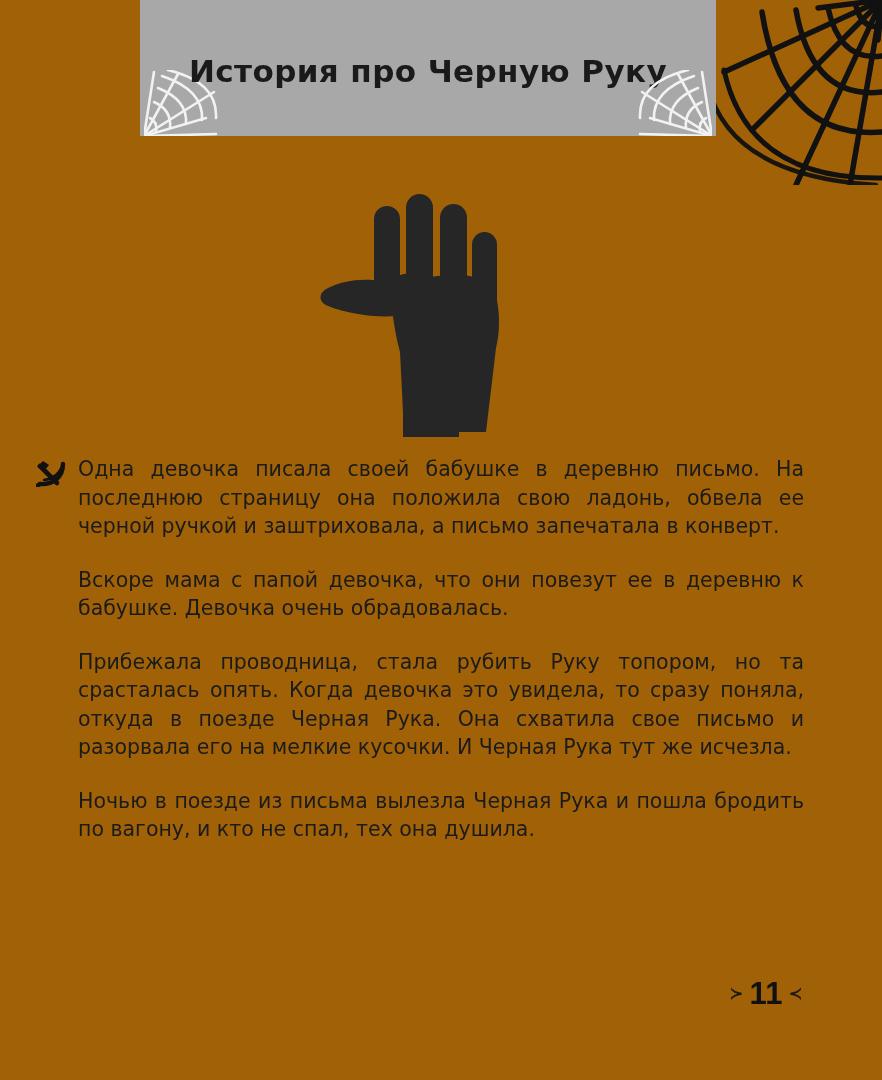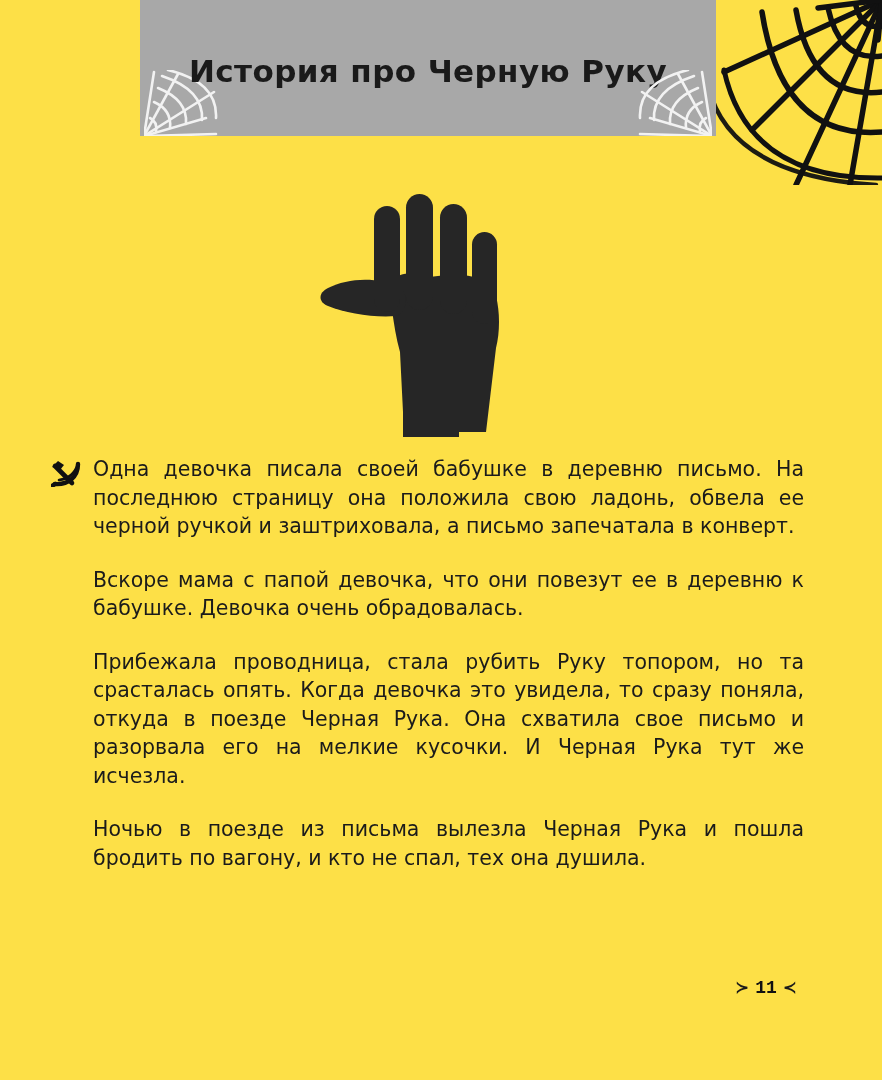--- a/index.html
+++ b/index.html
@@ -12,21 +12,21 @@
     height: 1080px;
     position: relative;
     overflow: hidden;
     font-family: "DejaVu Sans", sans-serif;
     -webkit-font-smoothing: antialiased;
   }
 
   .page {
     position: absolute;
     inset: 0;
-    background: #fde047;
+    background: #a16207;
   }
 
   
   .corner-web {
     position: absolute;
     top: 0;
     right: 0;
     width: 182px;
     height: 185px;
     pointer-events: none;
@@ -84,21 +84,21 @@
     top: 455px;
     width: 726px;
   }
   .para {
     position: relative;
     font-family: "DejaVu Sans", sans-serif;
     font-size: 20.5px;
     line-height: 28.5px;
     color: #1b1b1b;
     text-align: justify;
-    margin: 0 0 25px 15px;
+    margin: 0 0 25px 0;
     hyphens: manual;
   }
   .para:last-child { margin-bottom: 0; }
   .para.first { text-indent: 0; }
 
   .bullet-icon {
     position: absolute;
     left: -42px;
     top: 6px;
     width: 30px;
@@ -123,22 +123,22 @@
     transform: translateX(343px);
   }
   .page-chevron {
     font-family: "DejaVu Sans", sans-serif;
     font-size: 17px;
     font-weight: bold;
     color: #1a1a1a;
     line-height: 1;
   }
   .page-number {
-    font-family: Liberation Mono, monospace;
-    font-size: 18px;
+    font-family: Liberation Sans, sans-serif;
+    font-size: 31px;
     font-weight: bold;
     color: #111111;
     line-height: 1;
   }
 </style>
 </head>
 <body>
 
 <div class="page">
 

